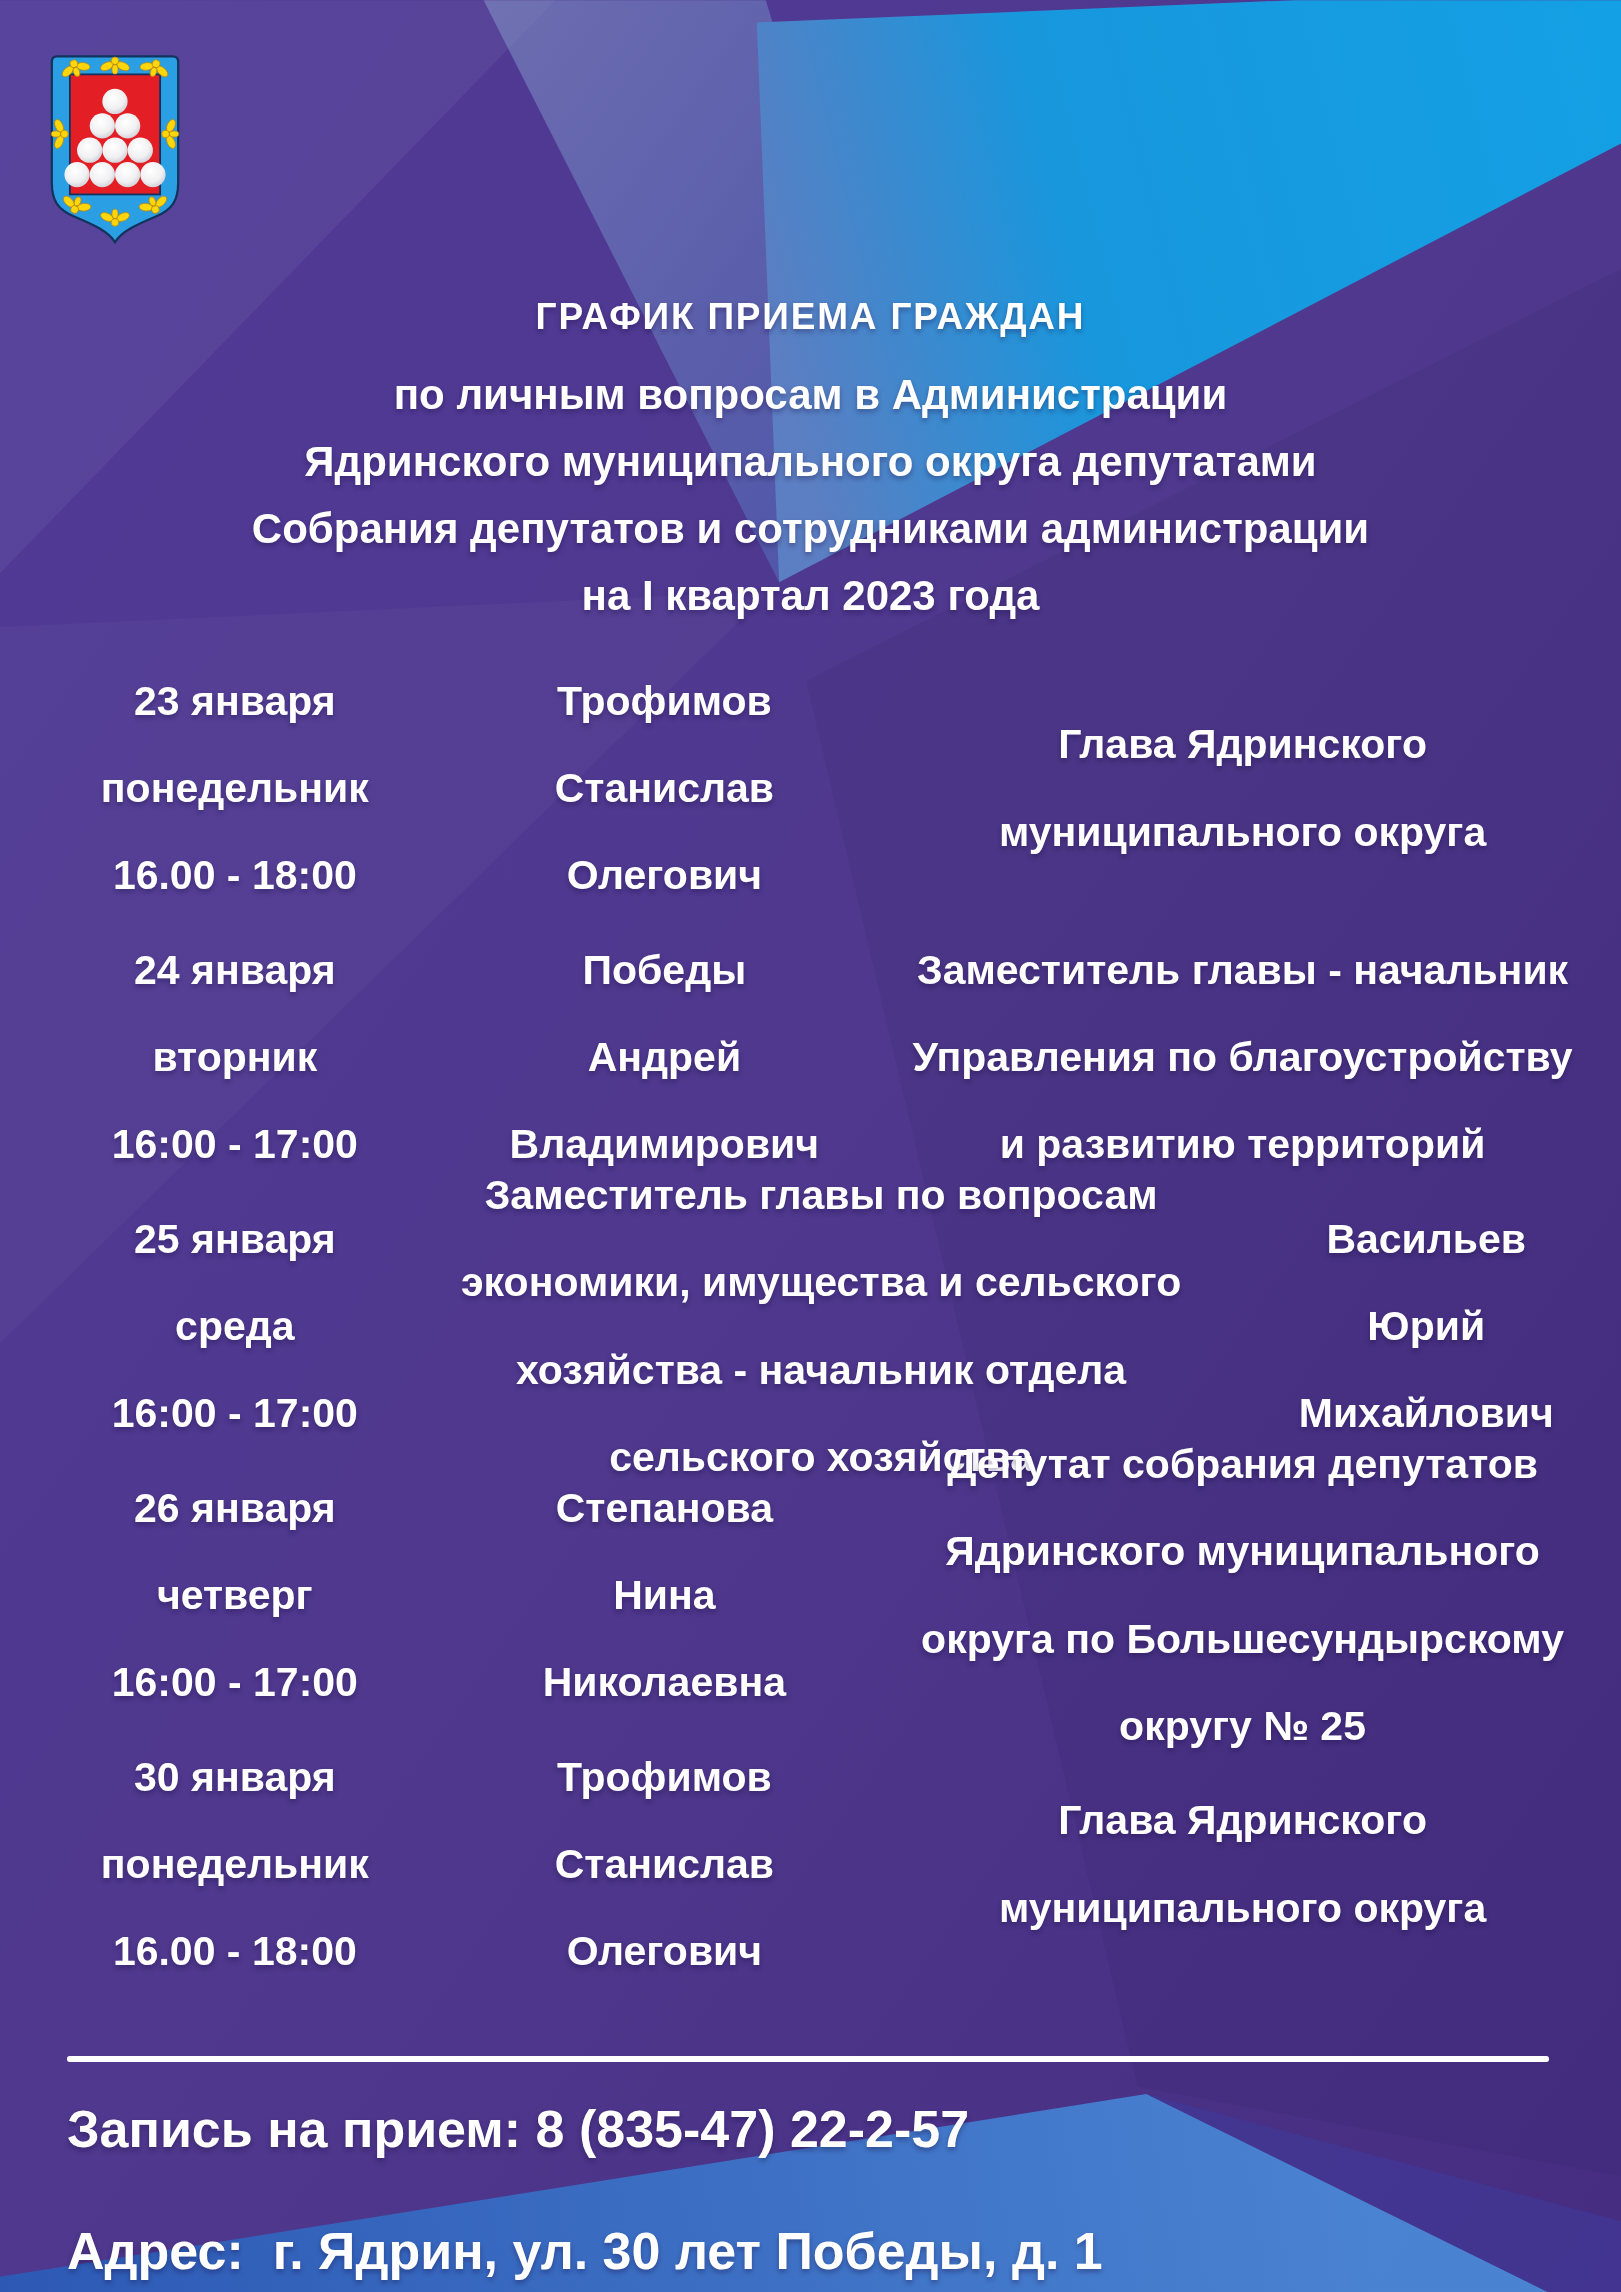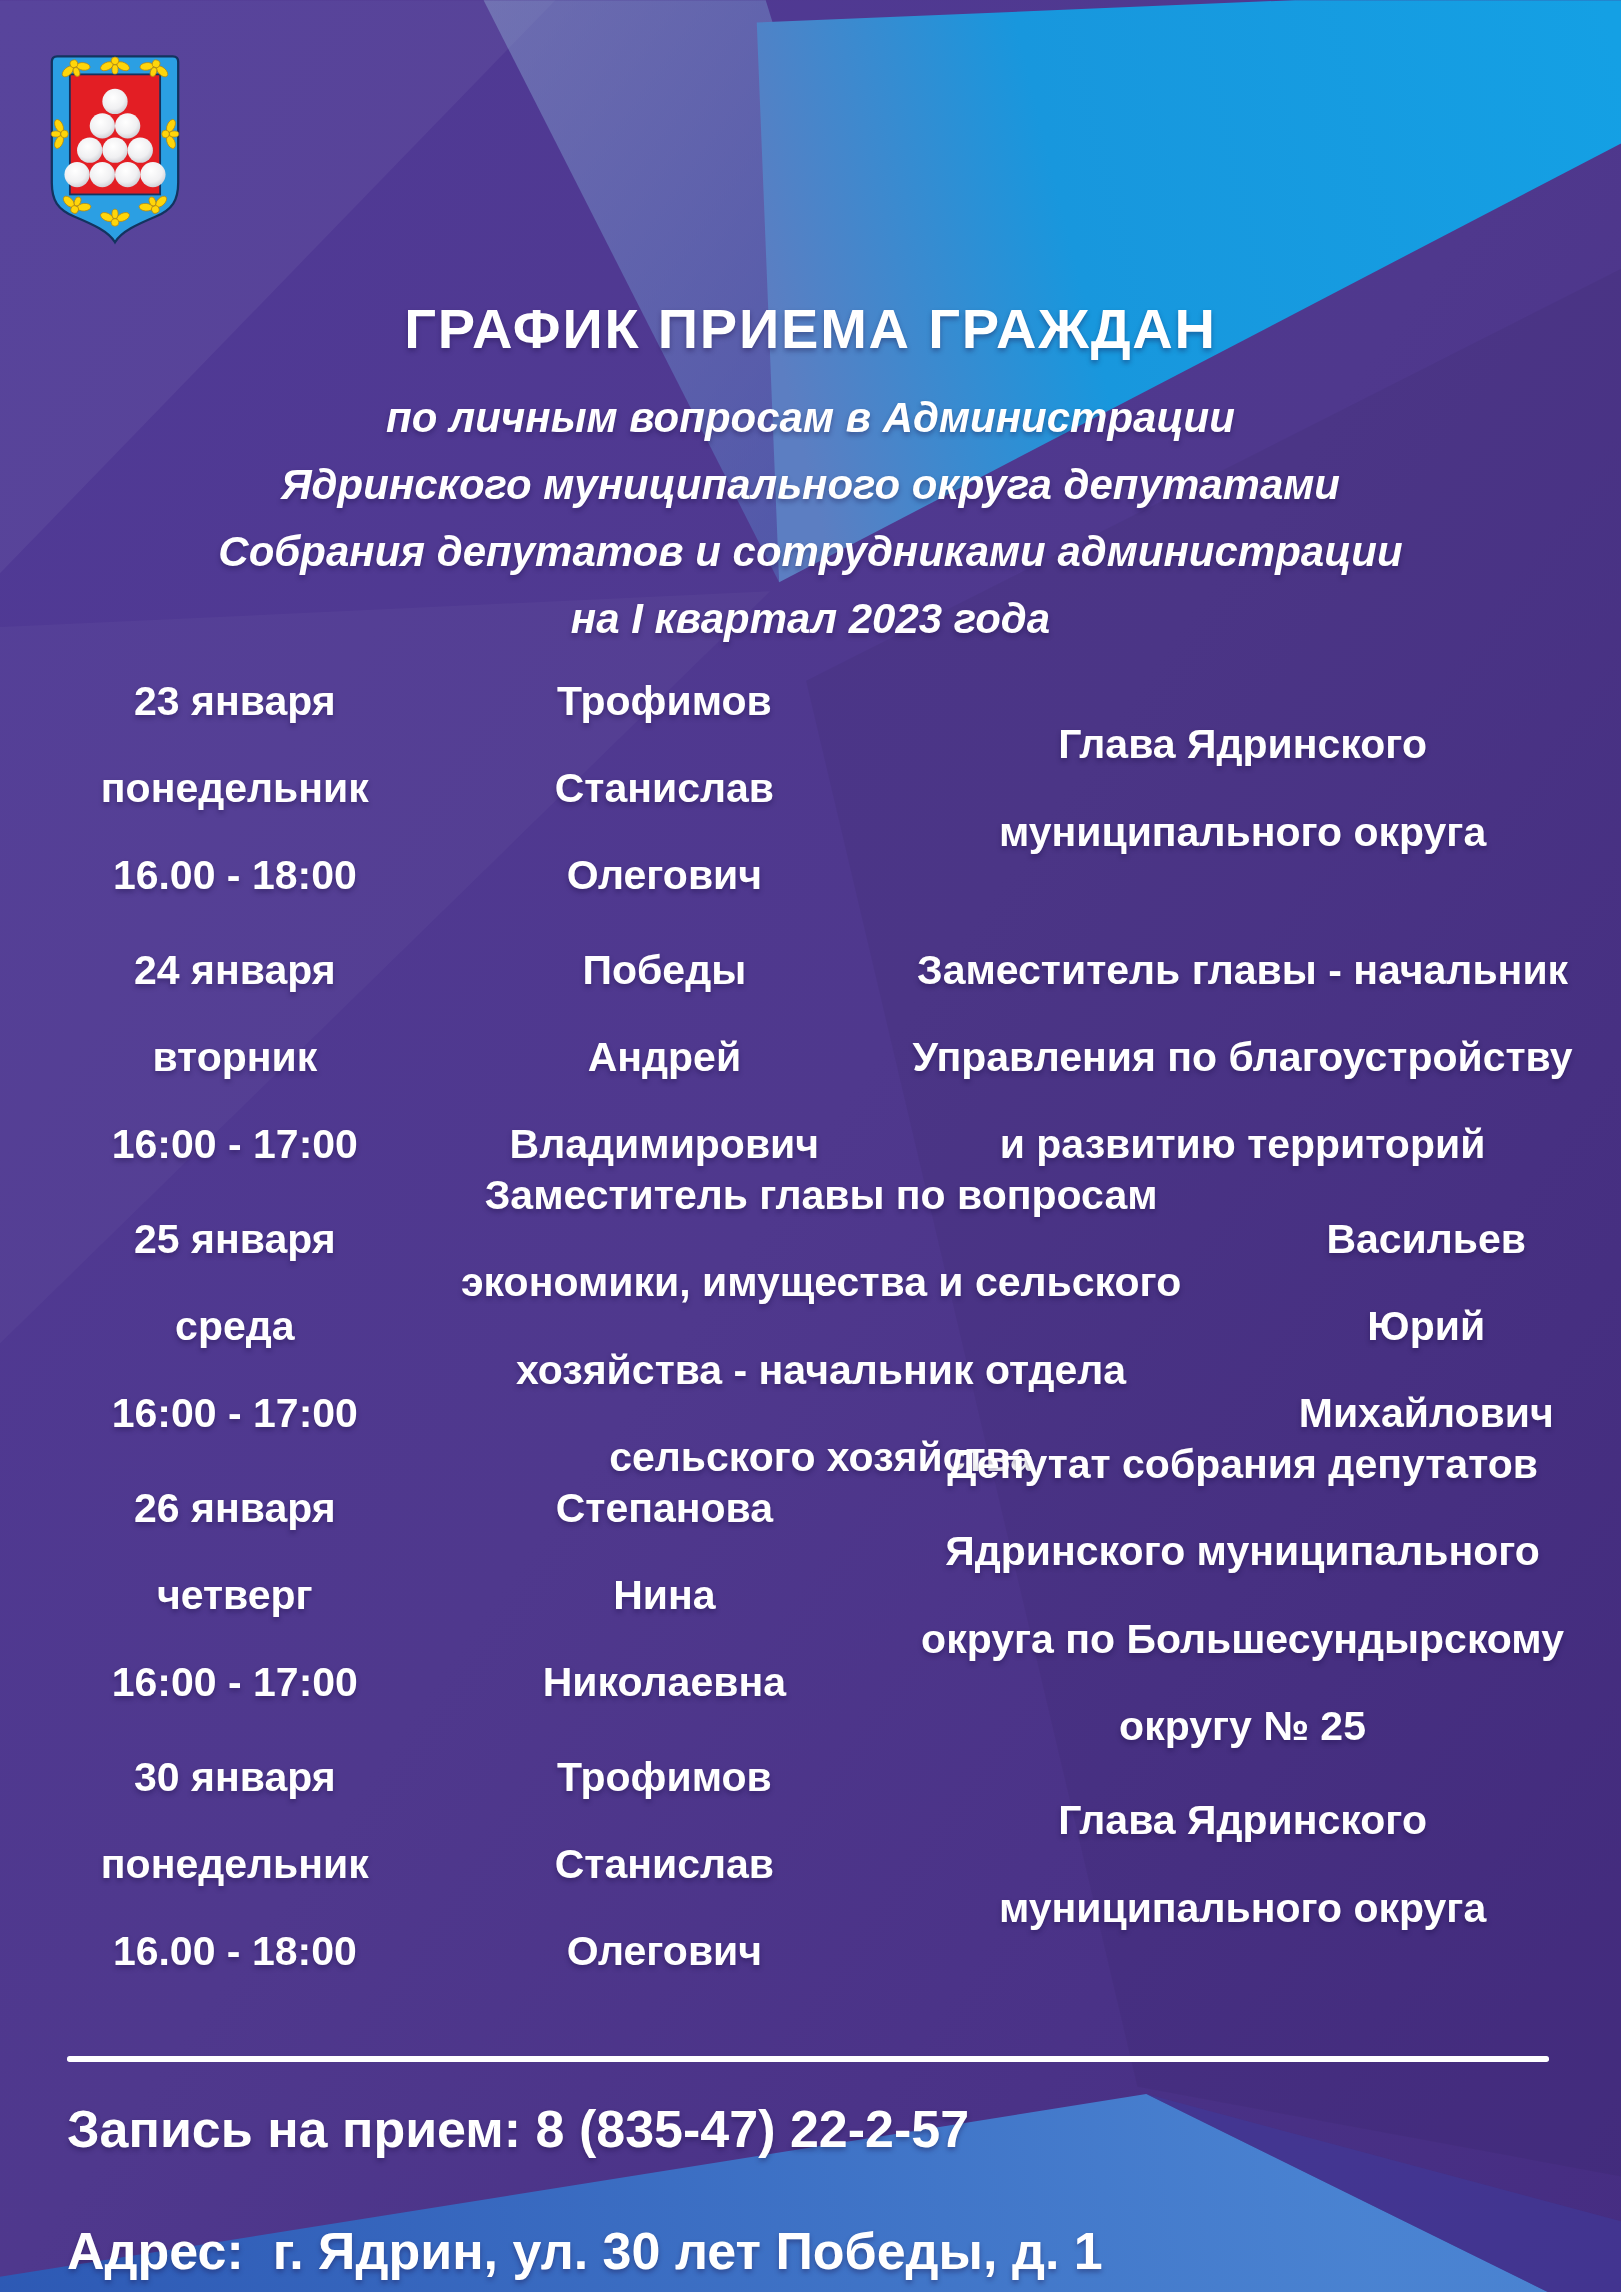--- a/index.html
+++ b/index.html
@@ -11,29 +11,28 @@
     color:#ffffff;
   }
   .bg{position:absolute;inset:0;display:block;}
   .emblem{position:absolute;left:45px;top:50px;width:140px;height:195px;}
   .title-block{
     position:absolute;top:296px;left:0;right:0;
     text-align:center;
   }
   .title-block h1{
     margin:0;
-    font-size:56px;font-weight:bold;letter-spacing:1.8px;
+    font-size:37px;font-weight:bold;letter-spacing:1.8px;
     text-shadow:0 2.7px 5.4px rgba(20,10,60,.35);
   }
   .subtitle{
     margin-top:23px;
     font-size:42px;font-weight:bold;line-height:67px;
     white-space:pre-line;
     text-shadow:0 2.7px 5.4px rgba(20,10,60,.35);
-    font-style:italic;
   }
   .schedule{
     position:absolute;top:654px;left:16px;width:1621px;
   }
   .srow{
     display:flex;align-items:center;height:269px;
   }
   .cell{
     white-space:pre-line;text-align:center;
     font-size:41px;font-weight:bold;line-height:2.13;

